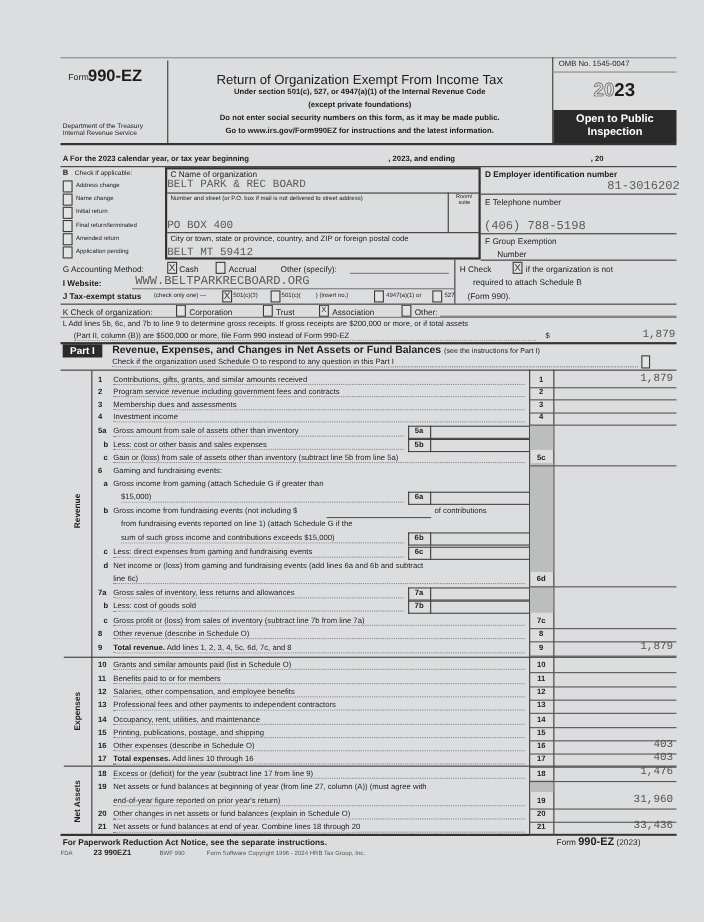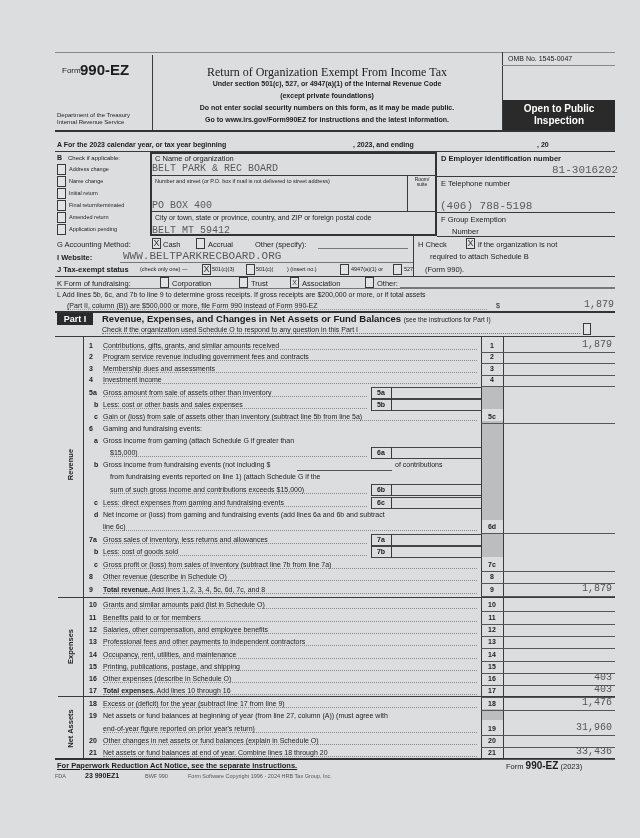--- a/index.html
+++ b/index.html
@@ -24,29 +24,32 @@
 
 <div class="page">
 
   <div class="hl" style="left:55px;top:52px;width:560px;background:#888;"></div>
   <div class="abs" style="left:62px;top:66px;font-size:8px;">Form</div>
   <div class="abs" style="left:80px;top:61px;font-size:15px;font-weight:bold;">990-EZ</div>
   <div class="abs t" style="left:57px;top:112px;font-size:6px;">Department of the Treasury</div>
   <div class="abs t" style="left:57px;top:119px;font-size:6px;">Internal Revenue Service</div>
   <div class="vl" style="left:152px;top:55px;height:75px;"></div>
 
-  <div class="abs" style="left:152px;top:65px;width:350px;text-align:center;font-size:12px;font-family:Liberation Serif, serif;">Return of Organization Exempt From Income Tax</div>
+  <div class="abs" style="left:152px;top:65px;width:350px;text-align:center;font-size:12px;">Return of Organization Exempt From Income Tax</div>
   <div class="abs t" style="left:152px;top:80px;width:350px;text-align:center;font-weight:bold;">Under section 501(c), 527, or 4947(a)(1) of the Internal Revenue Code</div>
   <div class="abs t" style="left:152px;top:92px;width:350px;text-align:center;font-weight:bold;">(except private foundations)</div>
   <div class="abs t" style="left:152px;top:104px;width:350px;text-align:center;font-weight:bold;">Do not enter social security numbers on this form, as it may be made public.</div>
   <div class="abs t" style="left:152px;top:116px;width:350px;text-align:center;font-weight:bold;">Go to www.irs.gov/Form990EZ for instructions and the latest information.</div>
 
   <div class="vl" style="left:502px;top:52px;height:78px;"></div>
   <div class="abs t" style="left:508px;top:55px;font-size:7px;">OMB No. 1545-0047</div>
   <div class="hl" style="left:502px;top:65px;width:113px;background:#888;"></div>
+  <div class="abs" style="left:502px;top:72px;width:113px;text-align:center;font-size:17px;">
+    <span style="color:#dcdddf;-webkit-text-stroke:0.6px #555;font-weight:bold;">20</span><span style="font-weight:bold;">23</span>
+  </div>
   <div class="abs" style="left:503px;top:100px;width:112px;height:30px;background:#2a2a2a;color:#fff;text-align:center;font-size:10px;font-weight:bold;line-height:12px;padding-top:3px;box-sizing:border-box;">
     <div>Open to Public</div>
     <div>Inspection</div>
   </div>
   <div class="hl" style="left:55px;top:130px;width:560px;height:2px;background:#333;"></div>
 
   <div class="abs t" style="left:57px;top:141px;font-weight:bold;">A  For the 2023 calendar year, or tax year beginning</div>
   <div class="abs t" style="left:353px;top:141px;font-weight:bold;">, 2023, and ending</div>
   <div class="abs t" style="left:537px;top:141px;font-weight:bold;">, 20</div>
   <div class="hl" style="left:55px;top:151px;width:560px;"></div>
@@ -115,21 +118,21 @@
   <div class="abs t" style="left:212px;top:266px;font-size:5.5px;">501(c)(3)</div>
   <div class="box" style="left:246px;top:264px;"></div>
   <div class="abs t" style="left:256px;top:266px;font-size:5.5px;">501(c)(</div>
   <div class="abs t" style="left:287px;top:266px;font-size:5.5px;">)    (insert no.)</div>
   <div class="box" style="left:340px;top:264px;"></div>
   <div class="abs t" style="left:351px;top:266px;font-size:5.5px;">4947(a)(1) or</div>
   <div class="box" style="left:393px;top:264px;"></div>
   <div class="abs t" style="left:404px;top:266px;font-size:5.5px;">527</div>
   <div class="hl" style="left:55px;top:276px;width:560px;"></div>
 
-  <div class="abs t" style="left:57px;top:279px;font-size:7.5px;">K  Form of fundraising:</div>
+  <div class="abs t" style="left:57px;top:279px;font-size:7.5px;">K  Check of organization:</div>
   <div class="box" style="left:160px;top:277px;"></div>
   <div class="abs t" style="left:172px;top:279px;font-size:7.5px;">Corporation</div>
   <div class="box" style="left:239px;top:277px;"></div>
   <div class="abs t" style="left:251px;top:279px;font-size:7.5px;">Trust</div>
   <div class="box xmark" style="left:290px;top:277px;font-size:7px;">X</div>
   <div class="abs t" style="left:302px;top:279px;font-size:7.5px;">Association</div>
   <div class="box" style="left:365px;top:277px;"></div>
   <div class="abs t" style="left:377px;top:279px;font-size:7.5px;">Other:</div>
   <div class="hl" style="left:400px;top:287px;width:215px;background:#777;"></div>
   <div class="hl" style="left:55px;top:288px;width:560px;background:#777;"></div>
@@ -323,19 +326,19 @@
       <div class="lineno" style="left: 478px; top: 737px;">20</div>
       <div class="hl" style="left: 481px; top: 747px; width: 134px; background: rgb(85, 85, 85);"></div>
       <div class="amount" style="left: 512px; top: 734px;"></div>
       <div class="rownum" style="left: 89px; top: 749px;">21</div>
       <div class="rowtxt dots" style="left: 103px; top: 749px; width: 374px; border-bottom-color: rgb(136, 136, 136);"><span style="background: rgb(220, 221, 223);">Net assets or fund balances at end of year. Combine lines 18 through 20</span></div>
       <div class="lineno" style="left: 478px; top: 749px;">21</div>
       <div class="hl" style="left: 481px; top: 759px; width: 134px; background: rgb(85, 85, 85);"></div>
       <div class="amount" style="left: 512px; top: 746px;">33,436</div>
     </div>
 
-  <div class="abs" style="left:57px;top:761px;font-size:7.5px;font-weight:bold;white-space:nowrap;text-decoration:underline;">For Paperwork Reduction Act Notice, see the separate instructions.</div>
+  <div class="abs" style="left:57px;top:761px;font-size:7.5px;font-weight:bold;white-space:nowrap;">For Paperwork Reduction Act Notice, see the separate instructions.</div>
   <div class="abs" style="left:506px;top:760px;font-size:7.5px;white-space:nowrap;"><span>Form</span> <b style="font-size:10px;">990-EZ</b> <span>(2023)</span></div>
   <div class="abs t" style="left:55px;top:773px;font-size:5.5px;color:#555;">FDA</div>
   <div class="abs t" style="left:85px;top:772px;font-size:7px;font-weight:bold;">23  990EZ1</div>
   <div class="abs t" style="left:145px;top:773px;font-size:5.5px;color:#555;">BWF 990</div>
   <div class="abs t" style="left:188px;top:773px;font-size:5.5px;color:#555;">Form Software Copyright 1996 - 2024 HRB Tax Group, Inc.</div>
 </div>
 
 </body></html>

